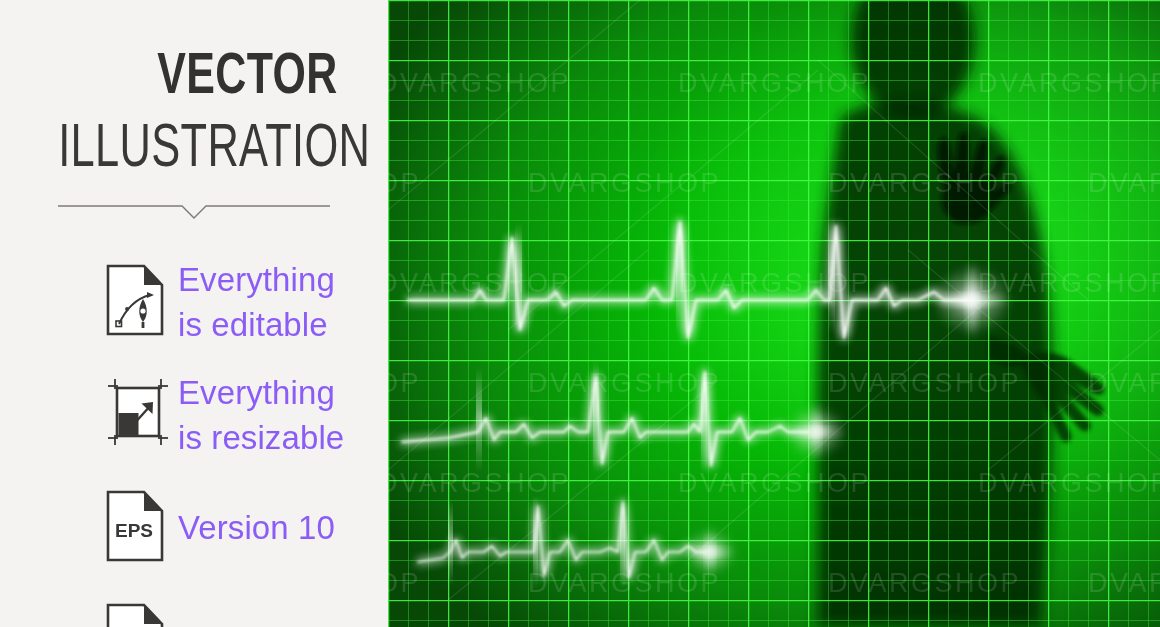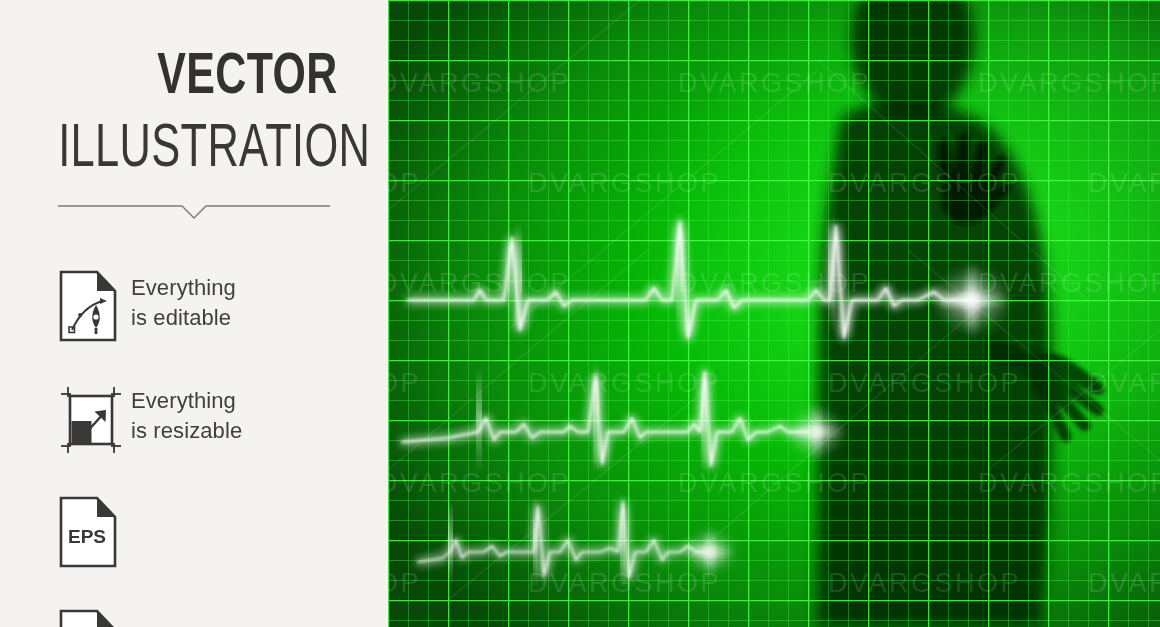--- a/index.html
+++ b/index.html
@@ -72,27 +72,28 @@
   .feature-row {
     display:flex;
     align-items:center;
     height:113px;
   }
 
   .feature-icon {
     flex:0 0 72px;
     width:72px; height:78px;
     display:flex;
-    align-items:flex-end;
+    align-items:flex-start;
     justify-content:flex-start;
+    margin-left:47px;
   }
 
   .feature-label {
-    color:#404040;
-    font-size:22px;
+    color:#8b5cf6;
+    font-size:33px;
     line-height:1.36;
     letter-spacing:.1px;
     white-space:pre-line;
   }
 
   
   #artwork {
     position:relative;
     width:772px; height:627px;
     flex:0 0 772px;
@@ -174,20 +175,21 @@
       </div>
 
       <div class="feature-row">
         <span class="feature-icon">
           <svg width="58" height="72" viewBox="0 0 58 72">
             <path d="M2 2 L38 2 L56 21 L56 70 L2 70 Z" fill="#ffffff" stroke="#3a3836" stroke-width="2.6"></path>
             <path d="M38 2 L38 21 L56 21 Z" fill="#3a3836"></path>
             <text x="28" y="47" text-anchor="middle" font-family="Liberation Sans, sans-serif" font-size="19" font-weight="bold" fill="#3a3836">EPS</text>
           </svg>
         </span>
+        <span class="feature-label">Version 10</span>
       </div>
 
       <div class="feature-row">
         <span class="feature-icon">
           <svg width="58" height="72" viewBox="0 0 58 72">
             <path d="M2 2 L38 2 L56 21 L56 70 L2 70 Z" fill="#ffffff" stroke="#3a3836" stroke-width="2.6"></path>
             <path d="M38 2 L38 21 L56 21 Z" fill="#3a3836"></path>
           </svg>
         </span>
         <span class="feature-label">High quality</span>

